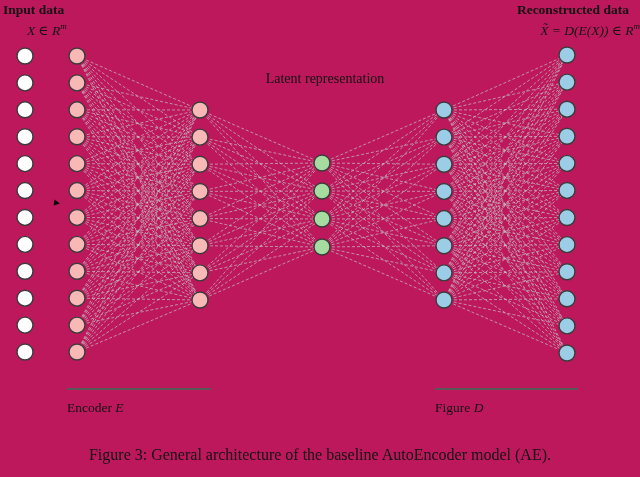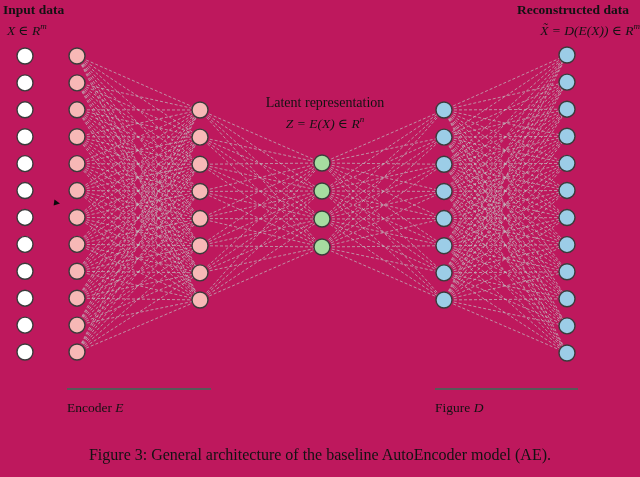--- a/index.html
+++ b/index.html
@@ -15,27 +15,27 @@
   .diagram-svg { position: absolute; left: 0; top: 0; }
   .diagram-svg line { stroke: #c2c2c2; stroke-width: 0.7; stroke-dasharray: 3 2; }
   .diagram-svg circle { stroke: #3b3b3b; stroke-width: 1.4; }
 
   .corner-block { position: absolute; font-size: 13.5px; line-height: 17px; }
   .block-title { font-weight: bold; white-space: nowrap; }
   .block-math { font-style: italic; white-space: nowrap; }
   sup { font-size: 9px; font-style: italic; }
 
   .input-block { left: 3px; top: 1px; }
-  .input-block .block-math { padding-left: 4px; }
+  .input-block .block-math { padding-left: 4px; margin-left: 20px; }
 
   .reconstructed-block { right: 0px; top: 1px; text-align: right; }
   .reconstructed-block .block-title { padding-right: 11px; }
 
   .latent-block { left: 215px; top: 70px; width: 220px; text-align: center; }
-  .latent-block .block-title { font-weight: normal; font-size: 14px; margin-top: 24px; }
+  .latent-block .block-title { font-weight: normal; font-size: 14px; }
 
   .section-line { position: absolute; height: 2px; background: #585858; }
   .encoder-line { left: 67px; top: 388px; width: 144px; }
   .decoder-line { left: 435px; top: 388px; width: 143px; }
 
   .section-label { position: absolute; top: 400px; width: 144px; font-size: 13.5px; white-space: nowrap; }
   .encoder-label { left: 67px; }
   .decoder-label { left: 435px; }
   .symbol-italic { font-style: italic; }
 
@@ -375,21 +375,20 @@
     <div class="block-math"><span>X ∈ R</span><sup>m</sup></div>
   </div>
 
   <div class="corner-block reconstructed-block">
     <div class="block-title">Reconstructed data</div>
     <div class="block-math"><span>X̃ = D(E(X)) ∈ R</span><sup>m</sup></div>
   </div>
 
   <div class="corner-block latent-block">
     <div class="block-title">Latent representation</div>
-    <div class="block-math"><span>Z = E(X) ∈ R</span><sup>n</sup></div>
   </div>
 
   <div class="section-line encoder-line"></div>
   <div class="section-label encoder-label"><span>Encoder </span><span class="symbol-italic">E</span></div>
 
   <div class="section-line decoder-line"></div>
   <div class="section-label decoder-label"><span>Figure </span><span class="symbol-italic">D</span></div>
 
   <div class="cursor-arrow"></div>
 

